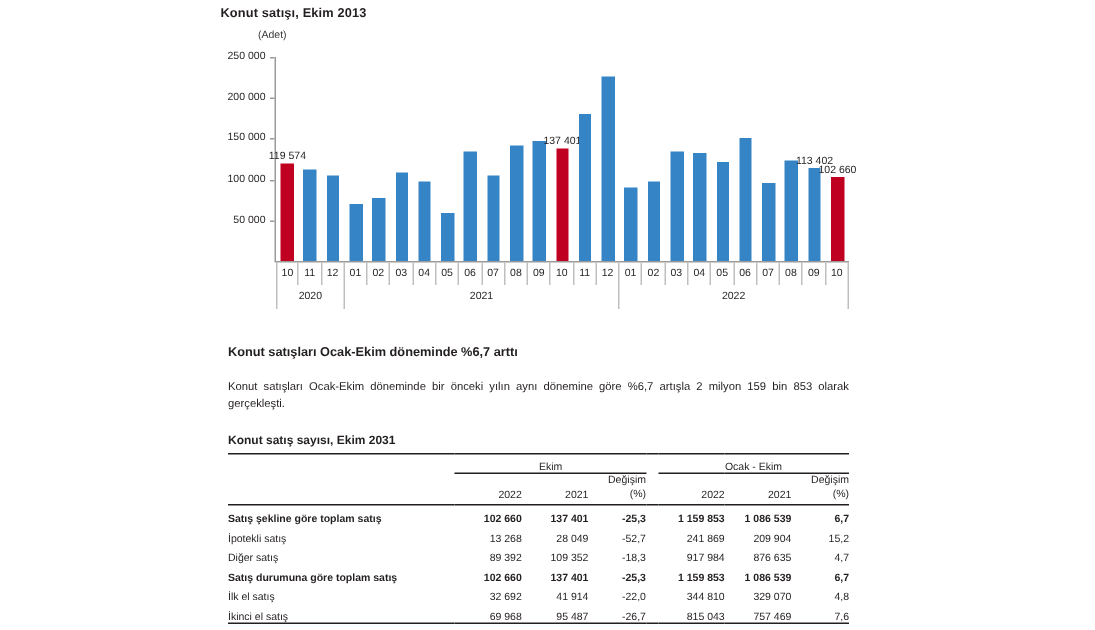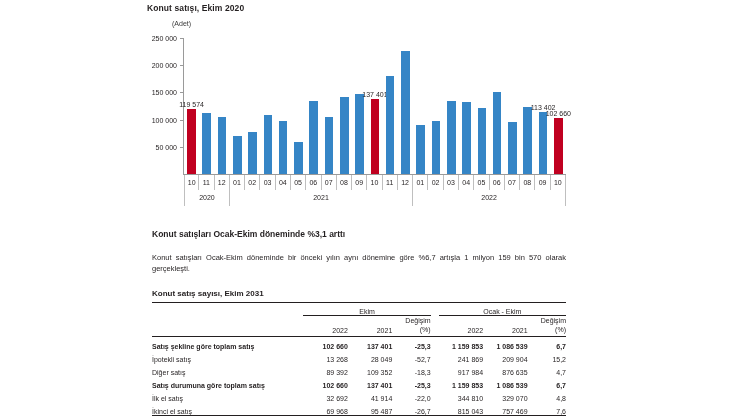--- a/index.html
+++ b/index.html
@@ -257,21 +257,21 @@
   }
   .two-line {
     line-height: 9px;
   }
 </style>
 </head>
 <body>
 
 <div class="page">
 
-  <div class="chart-title">Konut satışı, Ekim 2020</div>
+  <div class="chart-title">Konut satışı, Ekim 2013</div>
   <div class="chart-unit">(Adet)</div>
 
   <div class="chart-area">
     <div class="y-labels" id="yLabels">
         <div class="y-label" style="top: 116.8px;">50 000</div>
         <div class="y-tick" style="top: 116.8px;"></div>
         <div class="y-label" style="top: 89.6px;">100 000</div>
         <div class="y-tick" style="top: 89.6px;"></div>
         <div class="y-label" style="top: 62.4px;">150 000</div>
         <div class="y-tick" style="top: 62.4px;"></div>
@@ -390,22 +390,22 @@
         <div class="month-cell" style="left: 351.44px; width: 15.28px;">09</div>
         <div class="month-cell" style="left: 366.72px; width: 15.28px;">10</div>
       </div>
     <div class="year-row" id="yearRow">
         <div class="year-cell first" style="left: 0px; width: 45.84px;">2020</div>
         <div class="year-cell" style="left: 45.84px; width: 183.36px;">2021</div>
         <div class="year-cell" style="left: 229.2px; width: 152.8px;">2022</div>
       </div>
   </div>
 
-  <div class="headline">Konut satışları Ocak-Ekim döneminde %3,1 arttı</div>
-  <div class="paragraph">Konut satışları Ocak-Ekim döneminde bir önceki yılın aynı dönemine göre %6,7 artışla 1 milyon 159 bin 570 olarak gerçekleşti.</div>
+  <div class="headline">Konut satışları Ocak-Ekim döneminde %6,7 arttı</div>
+  <div class="paragraph">Konut satışları Ocak-Ekim döneminde bir önceki yılın aynı dönemine göre %6,7 artışla 2 milyon 159 bin 853 olarak gerçekleşti.</div>
 
   <div class="table-title">Konut satış sayısı, Ekim 2031</div>
 
   <table class="data">
     <thead>
       <tr class="rule-top">
         <th class="c-label"></th>
         <th class="grp-head" colspan="3">Ekim</th>
         <th class="c-gap"></th>
         <th class="grp-head" colspan="3">Ocak - Ekim</th>

